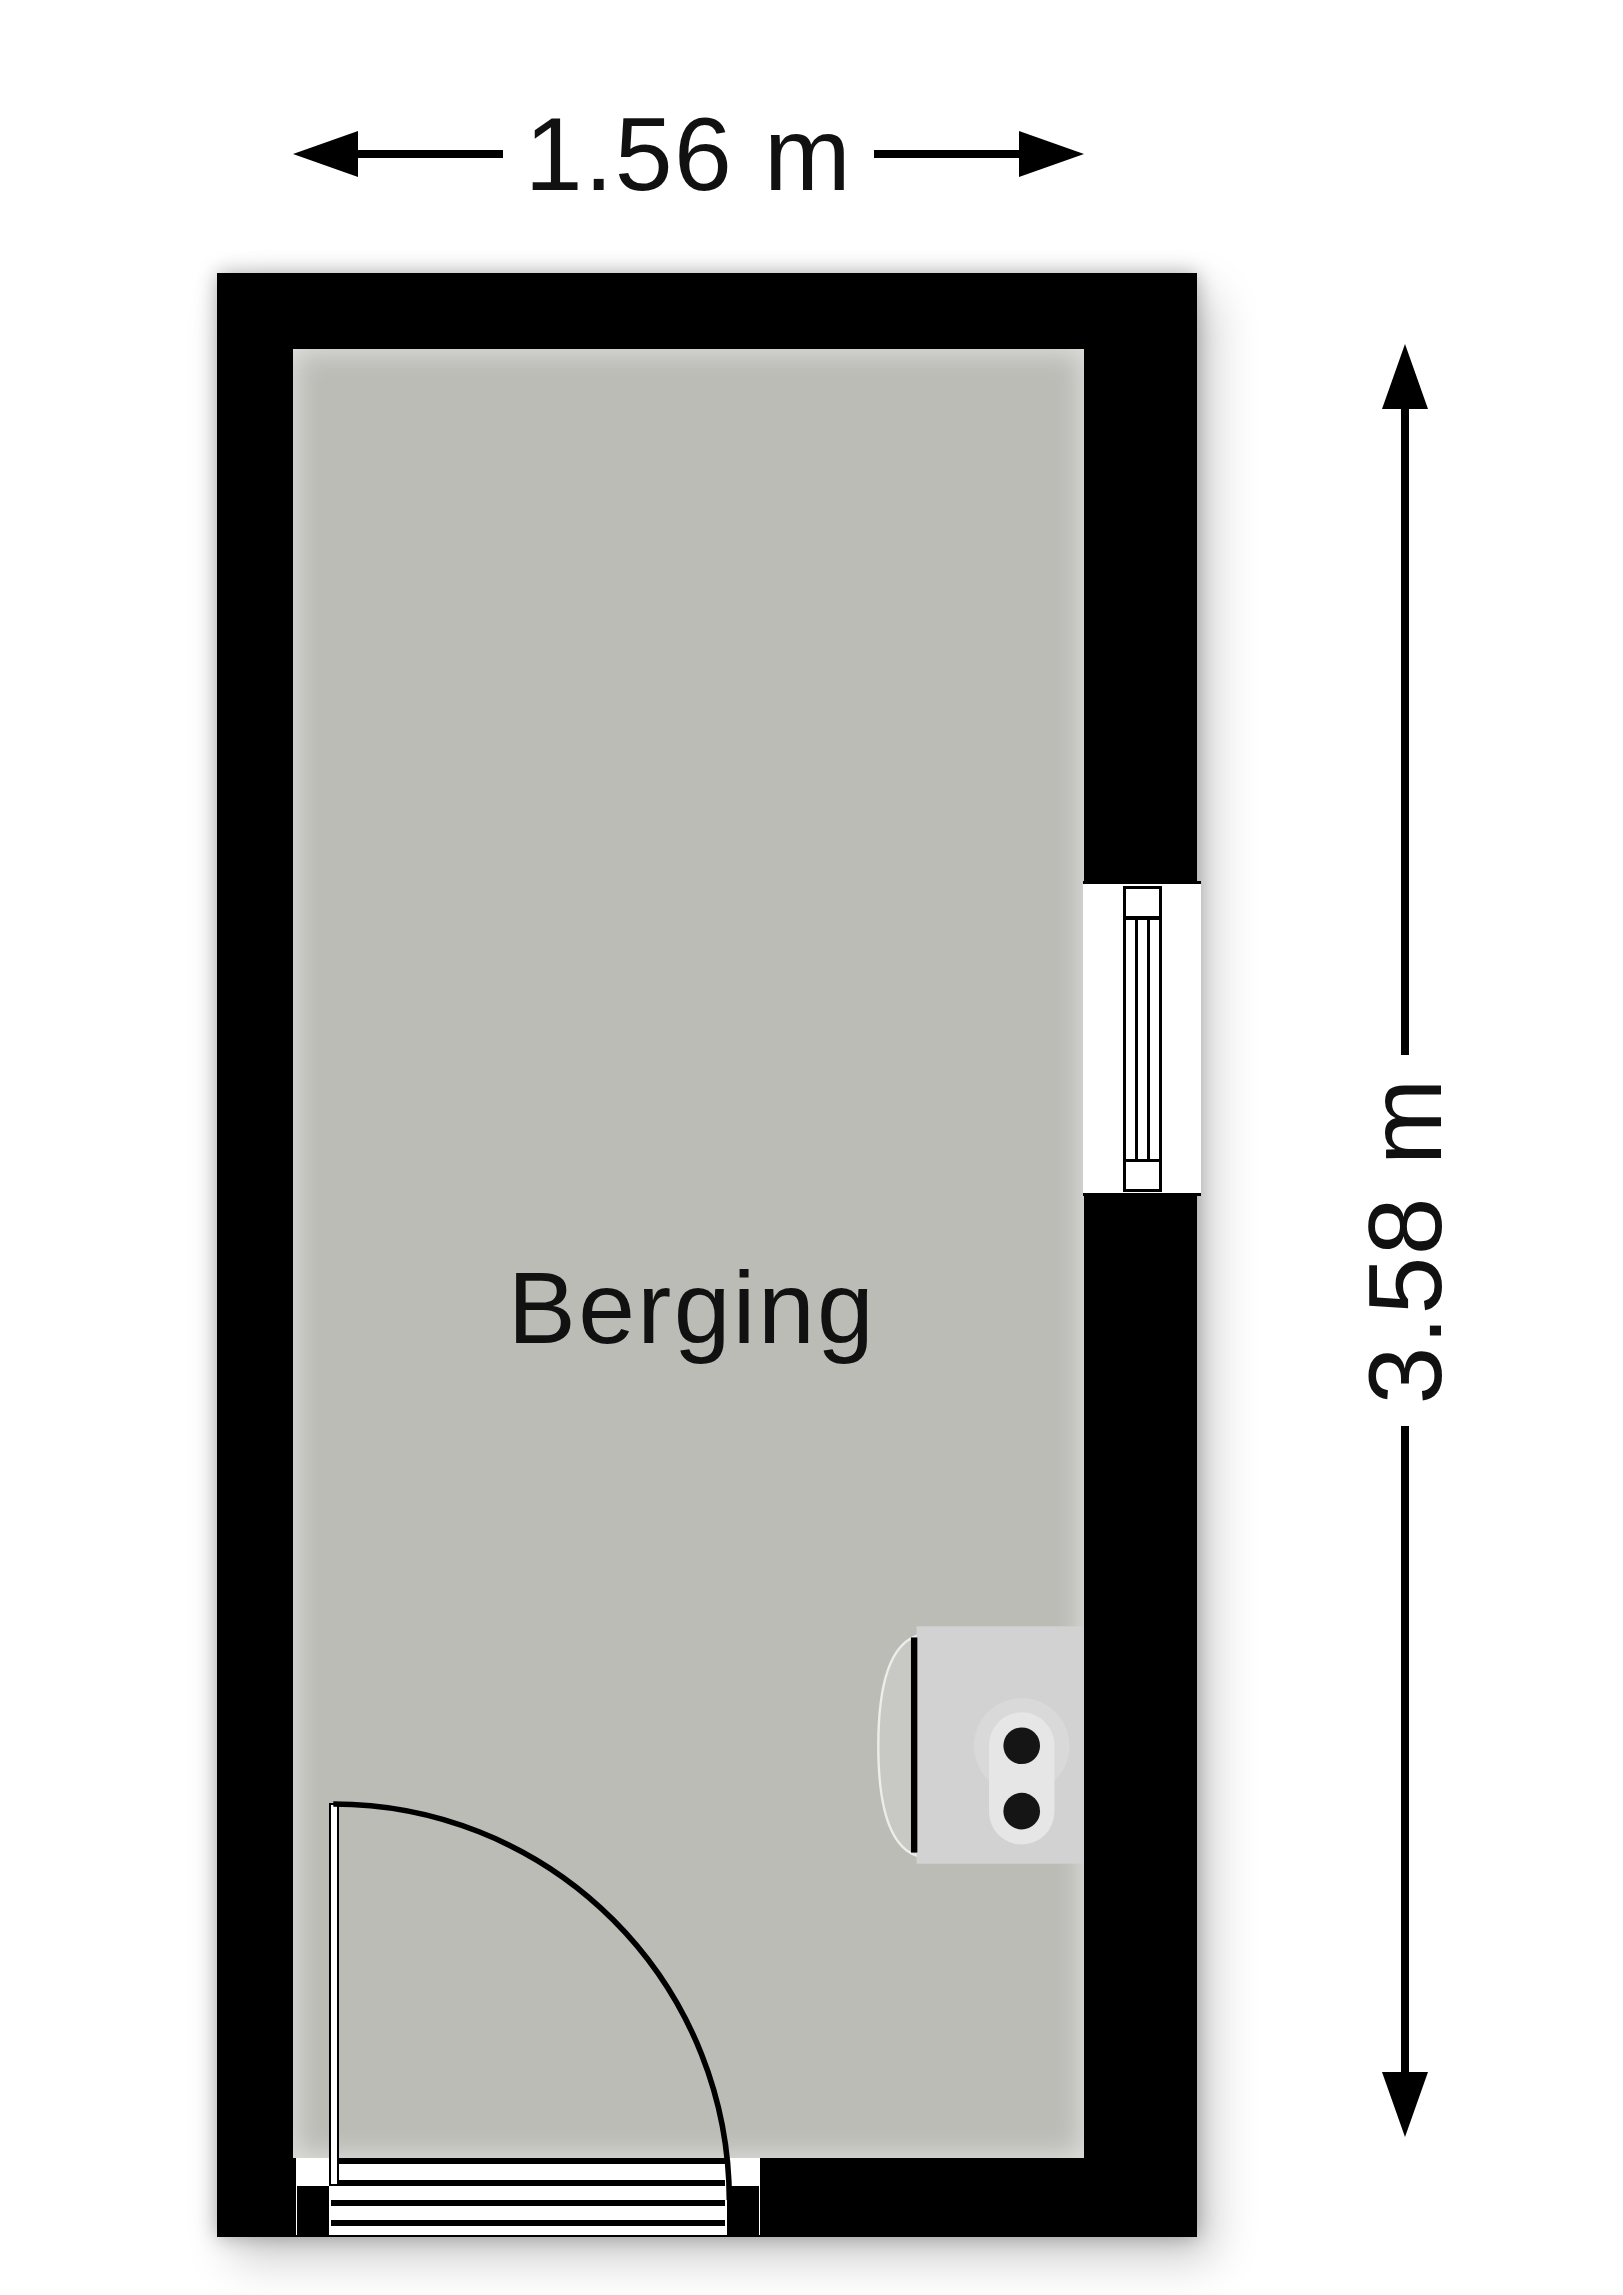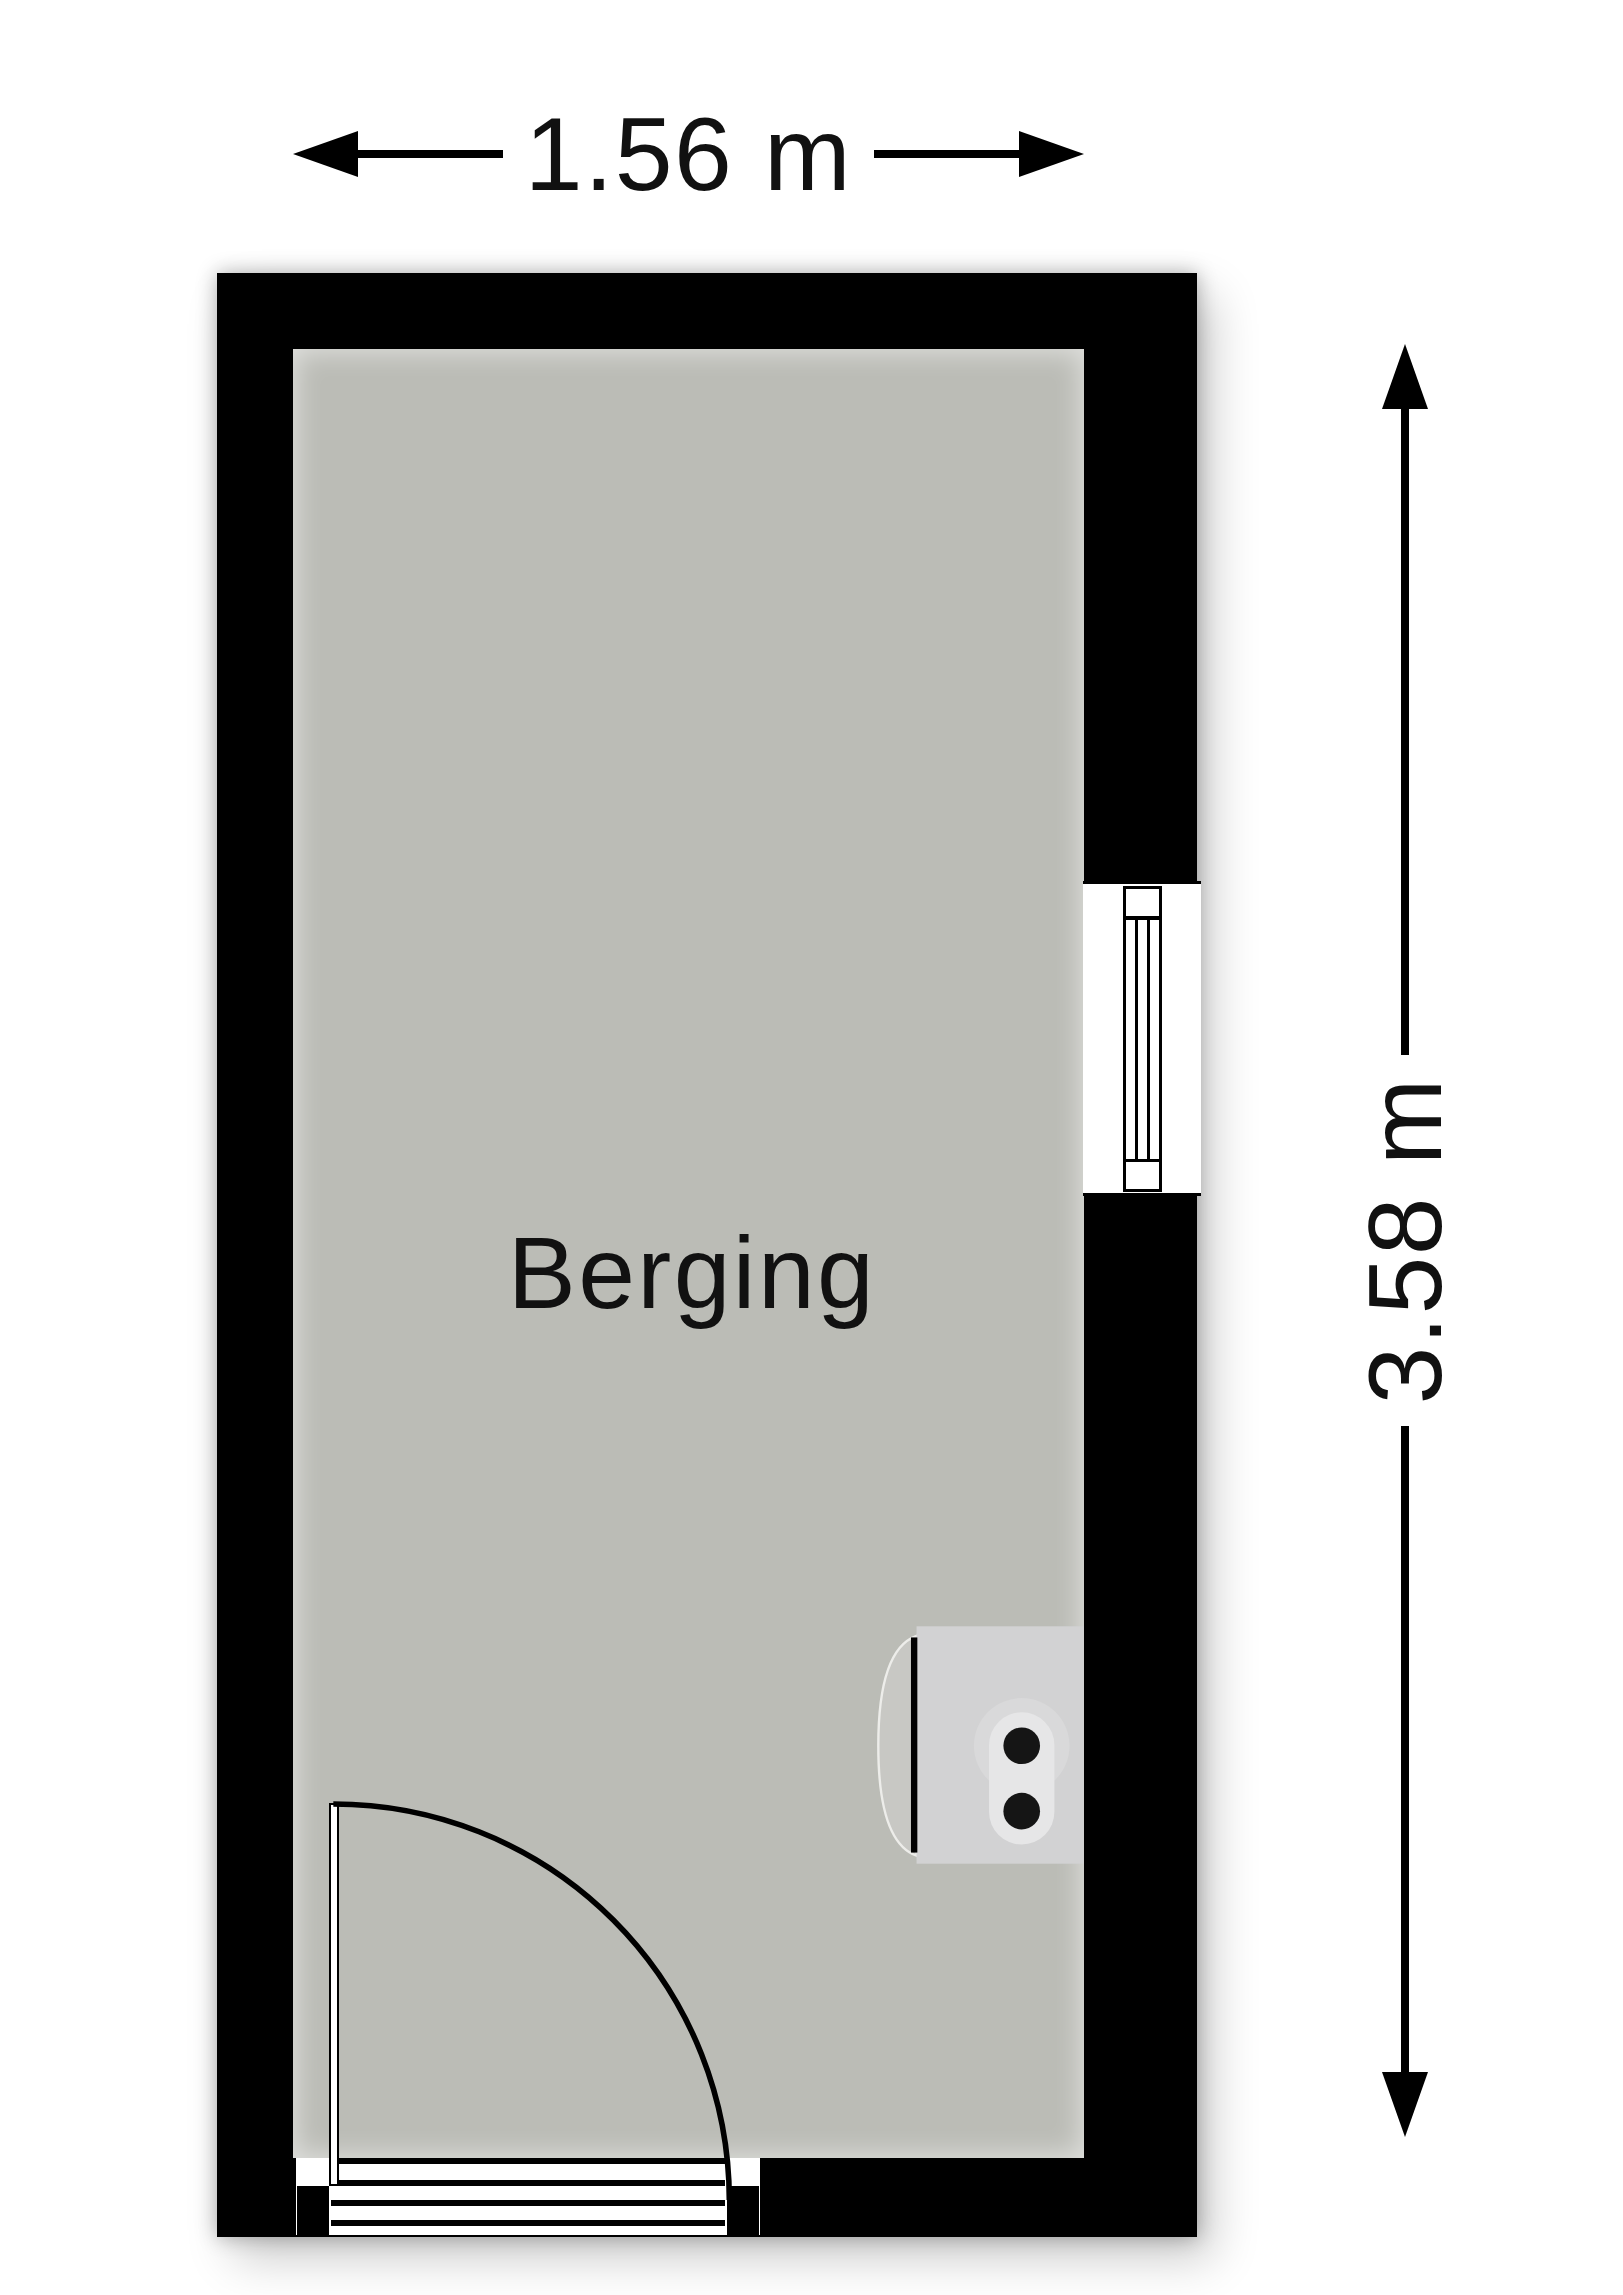--- a/index.html
+++ b/index.html
@@ -66,21 +66,21 @@
   }
   .floor {
     position: absolute;
     left: 76px; top: 76px;
     width: 791px; height: 1809px;
     background: var(--c-floor, #bbbcb6);
     box-shadow: inset 0 0 27px 3.2px rgba(255,255,255,0.55);
   }
   .room-label {
     position: absolute;
-    left: 475px; top: 1000px;
+    left: 475px; top: 1035px;
     transform: translate(-50%, -50%);
     font-size: 102px;
     letter-spacing: 2.4px;
     color: var(--c-text, #111);
     white-space: nowrap;
   }
 
   
   .window {
     position: absolute;

